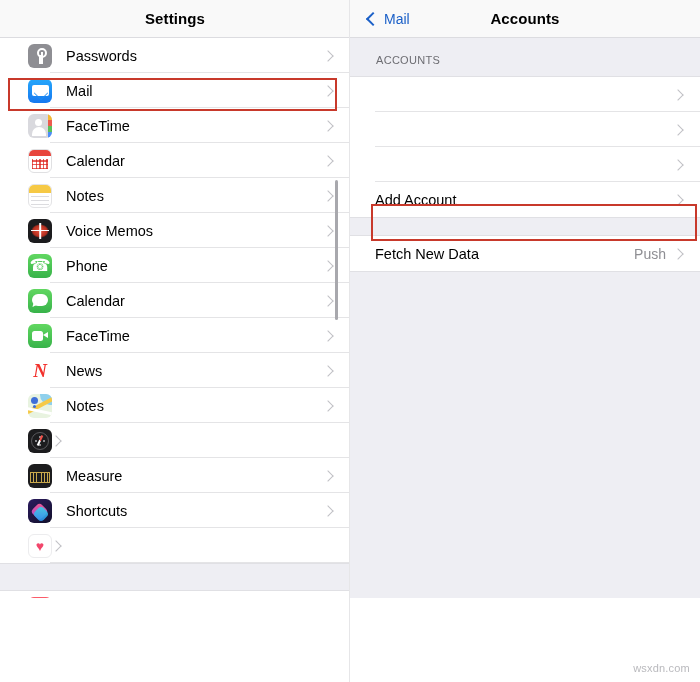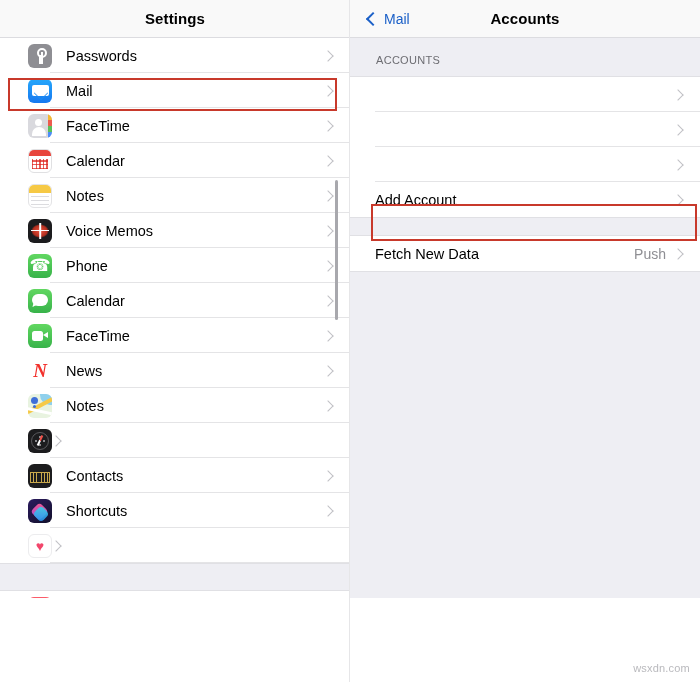--- a/index.html
+++ b/index.html
@@ -527,21 +527,21 @@
           <div class="cneedle"></div>
       </div>
       <div class="chev"></div>
       <div class="sep"></div>
     </div>
 
     <div class="row">
       <div class="icon ic-measure">
         <div class="mruler"></div>
       </div>
-      <div class="row-label">Contacts</div>
+      <div class="row-label">Measure</div>
       <div class="chev"></div>
       <div class="sep"></div>
     </div>
 
     <div class="row">
       <div class="icon ic-shortcuts">
         <div class="sh1"></div>
           <div class="sh2"></div>
       </div>
       <div class="row-label">Shortcuts</div>

